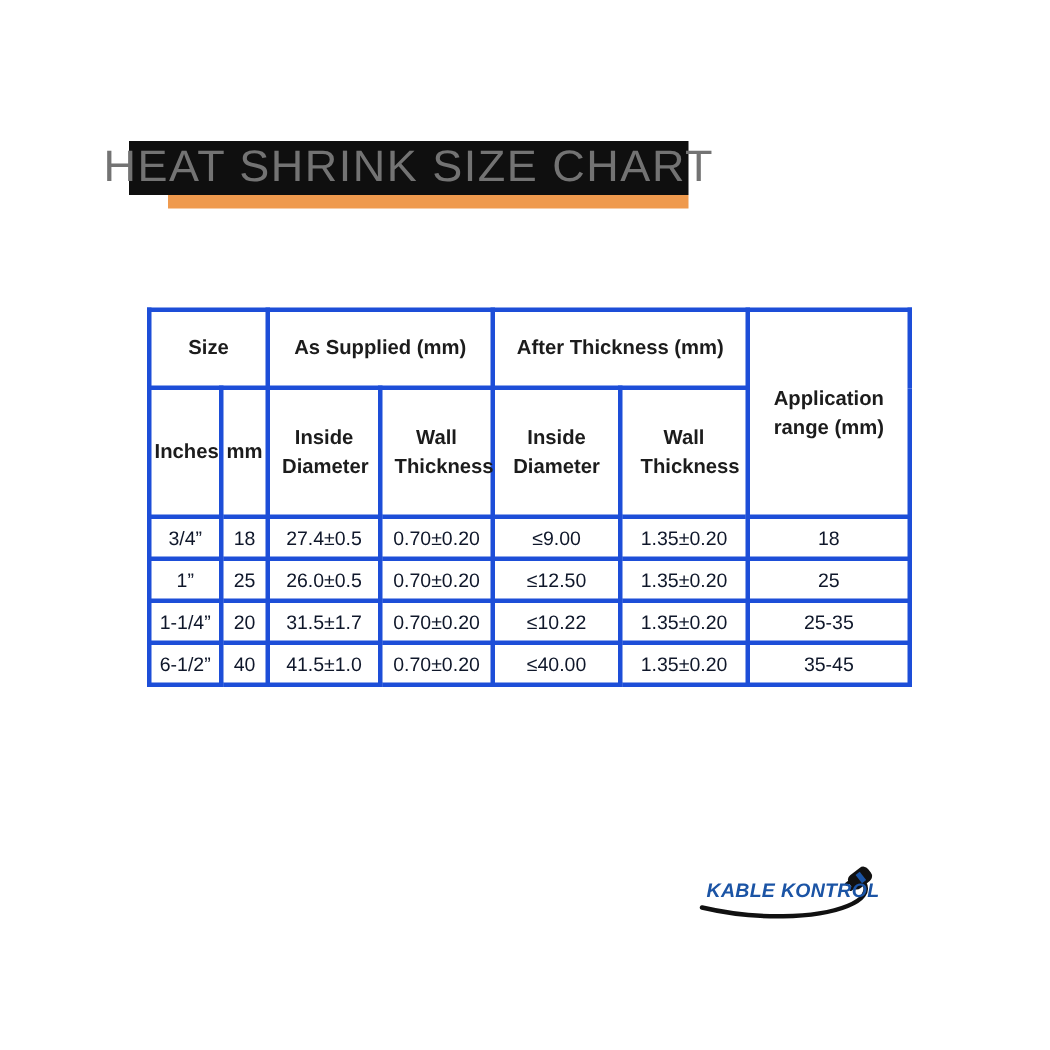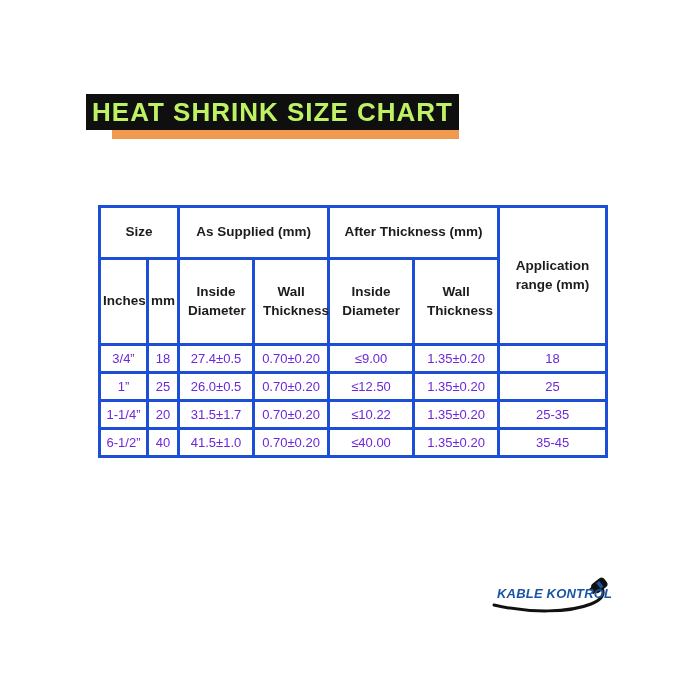--- a/index.html
+++ b/index.html
@@ -21,23 +21,23 @@
     left: 86px;
     top: 94px;
     width: 373px;
     height: 36px;
     background: #0f0f0f;
     display: flex;
     align-items: center;
     justify-content: center;
   }
   .banner-title {
-    color: #bef264;
-    font-size: 26px;
-    font-weight: bold;
+    color: #737373;
+    font-size: 30px;
+    font-weight: normal;
     letter-spacing: 1px;
     white-space: nowrap;
     transform: scaleY(0.98);
   }
   .banner-accent {
     position: absolute;
     left: 112px;
     top: 130px;
     width: 347px;
     height: 9px;
@@ -59,32 +59,32 @@
     padding: 0 2px;
     background: #ffffff;
   }
   .size-table thead th {
     color: #1c1c1c;
     font-size: 13.5px;
     font-weight: bold;
     line-height: 1.35;
   }
   .size-table tbody td {
-    color: #6d28d9;
+    color: #0f172a;
     font-size: 13px;
     font-weight: normal;
     margin-top: 40px;
   }
   tr.hdr-row-1 { height: 52px; }
   tr.hdr-row-2 { height: 86px; }
   tr.data-row  { height: 28px; }
   
   .logo-wrap {
     position: absolute;
-    left: 492px;
+    left: 466px;
     top: 572px;
     width: 128px;
     height: 44px;
   }
 </style>
 </head>
 <body>
 
 <div class="canvas">
 

